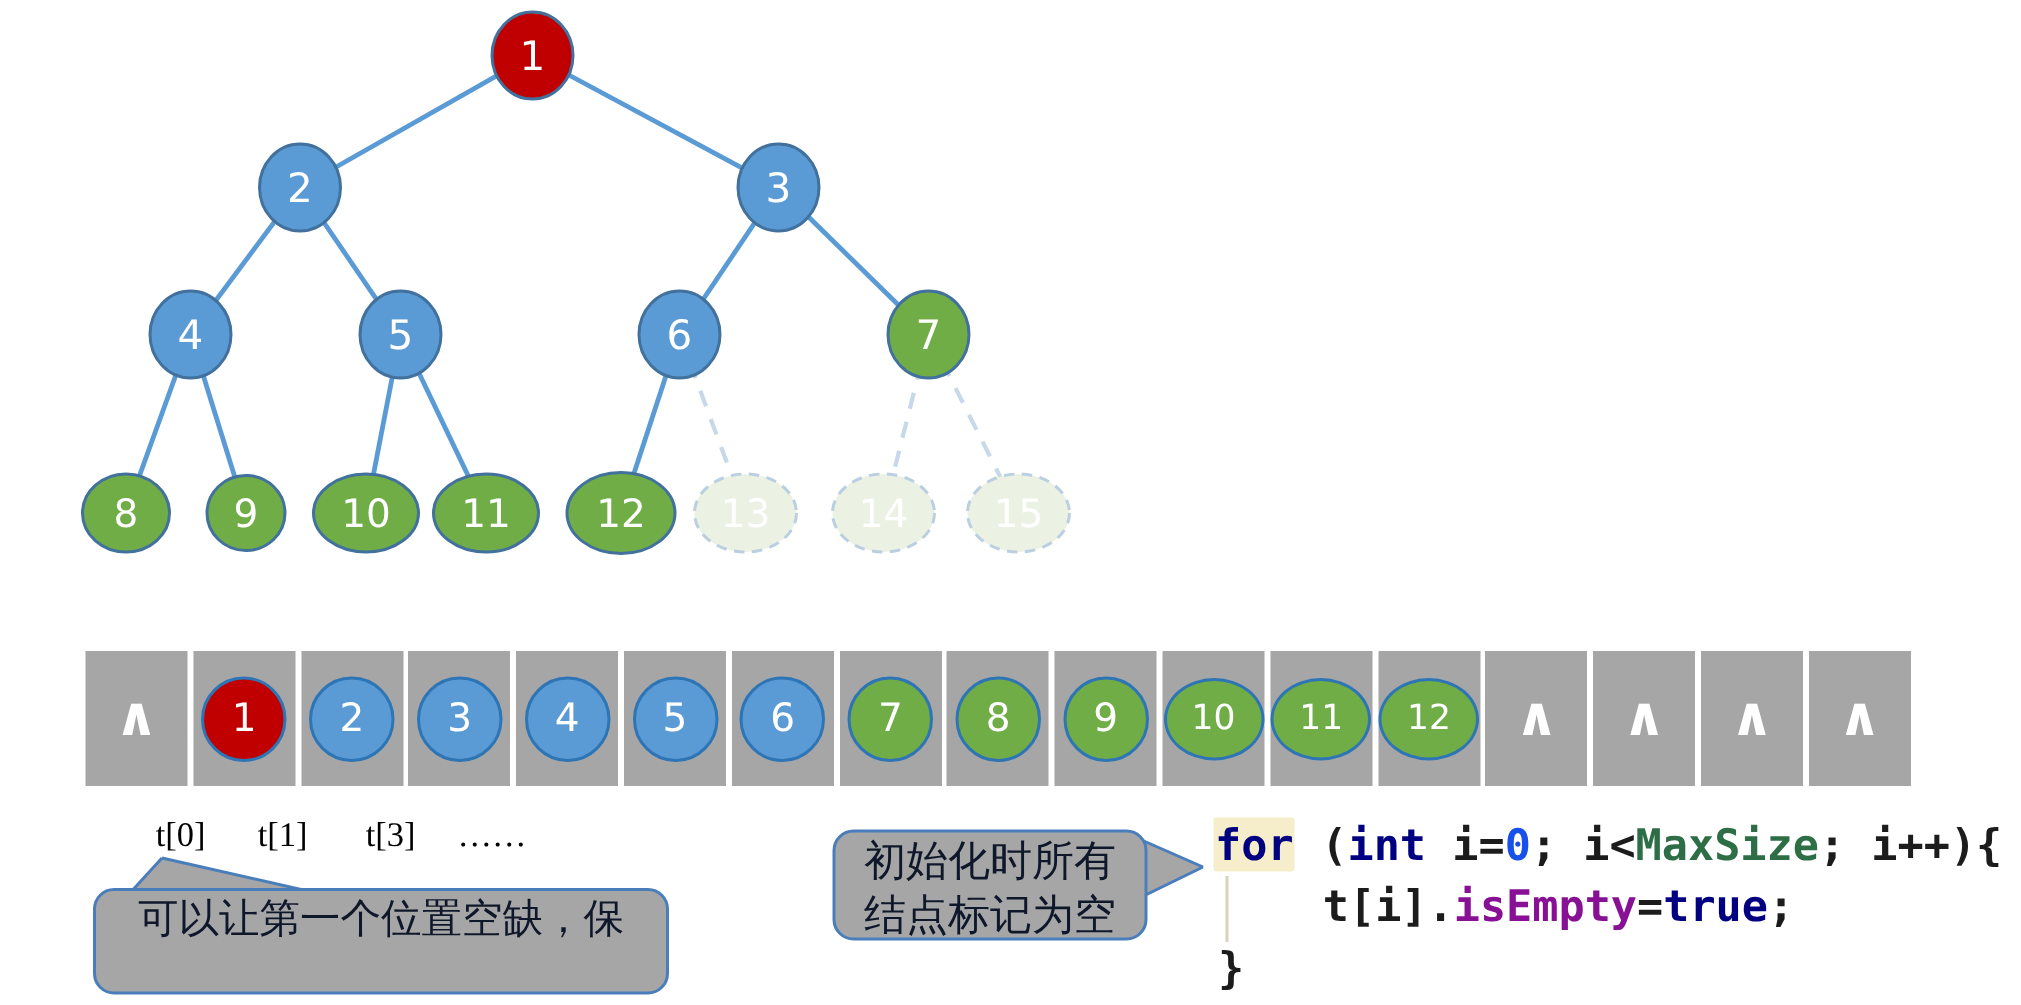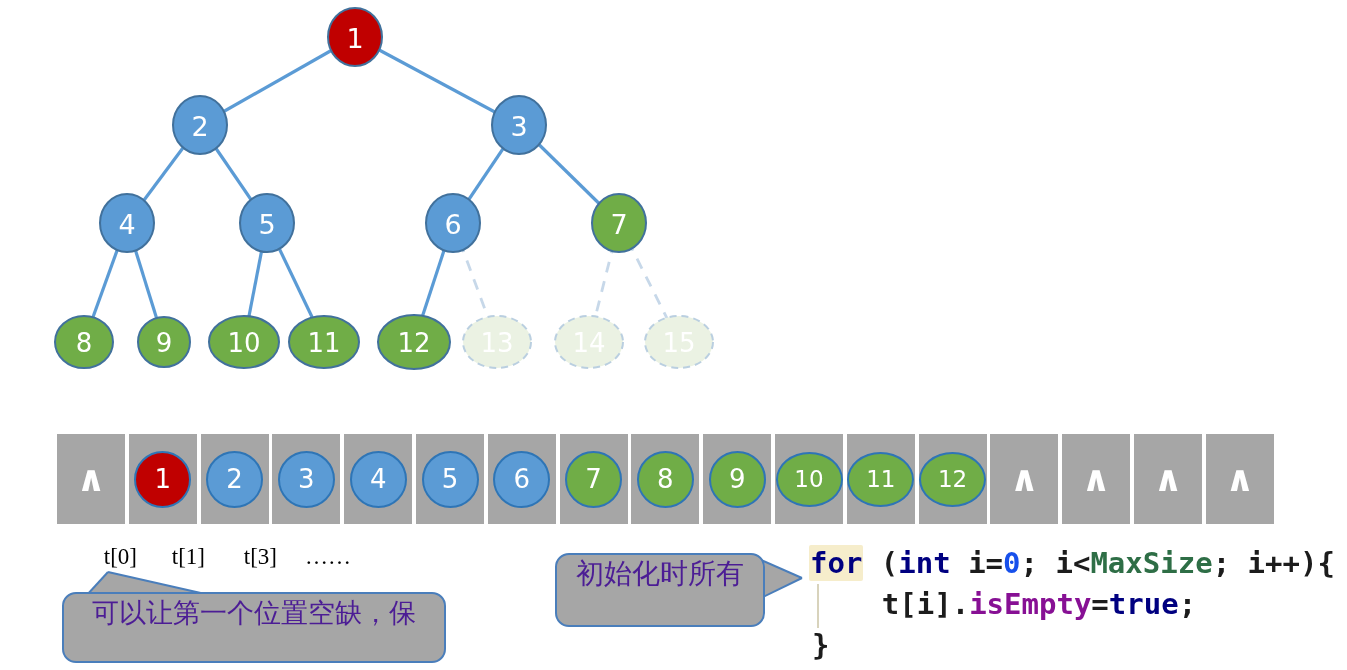--- a/index.html
+++ b/index.html
@@ -13,21 +13,21 @@
   .cell{position:absolute;top:434px;width:68px;height:90px;background:#A6A6A6;
         display:flex;align-items:center;justify-content:center;}
   .bubble{border-radius:50%;display:flex;align-items:center;justify-content:center;
           color:#fff;box-sizing:border-box;}
   .caret{color:#ffffff;font-weight:bold;font-size:36px;line-height:1;}
   
   .idx-label{position:absolute;top:544px;width:90px;text-align:right;color:#000;
              font-size:23px;font-family:Liberation Serif, serif;}
   
   .callout{position:absolute;background:#A6A6A6;border:2px solid #4A7EBB;border-radius:14px;
-           color:#4c1d95;box-sizing:border-box;}
+           color:#0f172a;box-sizing:border-box;}
   #callout-array-note{left:62px;top:592px;width:384px;height:71px;font-size:27px;
            line-height:33px;text-align:center;padding-top:2px;
            font-family:"DejaVu Serif","Liberation Serif",serif;}
   #callout-init-note{left:555px;top:553px;width:210px;height:74px;font-size:28px;
            line-height:36px;text-align:center;padding-top:1px;
            font-family:"DejaVu Serif","Liberation Serif",serif;}
   .tail-svg{overflow:visible;}
   
   #code-block{position:absolute;left:812px;top:543px;margin:0;white-space:pre;
               font-family:"DejaVu Sans Mono","Liberation Mono",monospace;
@@ -158,18 +158,19 @@
     <div>可以让第一个位置空缺，保</div>
   </div>
 
   <svg class="tail-svg" style="left:758px;top:553px;" width="48" height="48">
     <polygon points="3,7 44,25 3,45" fill="#A6A6A6"></polygon>
     <line x1="3" y1="7" x2="44" y2="25" stroke="#4A7EBB" stroke-width="2"></line>
     <line x1="44" y1="25" x2="3" y2="45" stroke="#4A7EBB" stroke-width="2"></line>
   </svg>
   <div class="callout" id="callout-init-note">
     <div>初始化时所有</div>
+    <div>结点标记为空</div>
   </div>
 
   <div id="indent-guide"></div>
   <pre id="code-block"><div class="code-line"><span class="hl" style="color: rgb(0, 0, 128); background-color: rgb(246, 237, 203);">for</span><span style="color: rgb(28, 28, 28);"> (</span><span style="color: rgb(0, 0, 128);">int</span><span style="color: rgb(28, 28, 28);"> i=</span><span style="color: rgb(23, 80, 235);">0</span><span style="color: rgb(28, 28, 28);">; i&lt;</span><span style="color: rgb(46, 110, 70);">MaxSize</span><span style="color: rgb(28, 28, 28);">; i++){</span></div><div class="code-line"><span style="color: rgb(28, 28, 28);">    t[i].</span><span style="color: rgb(135, 16, 148);">isEmpty</span><span style="color: rgb(28, 28, 28);">=</span><span style="color: rgb(0, 0, 128);">true</span><span style="color: rgb(28, 28, 28);">;</span></div><div class="code-line"><span style="color: rgb(28, 28, 28);">}</span></div></pre>
 
 </div>
 
 </body></html>

